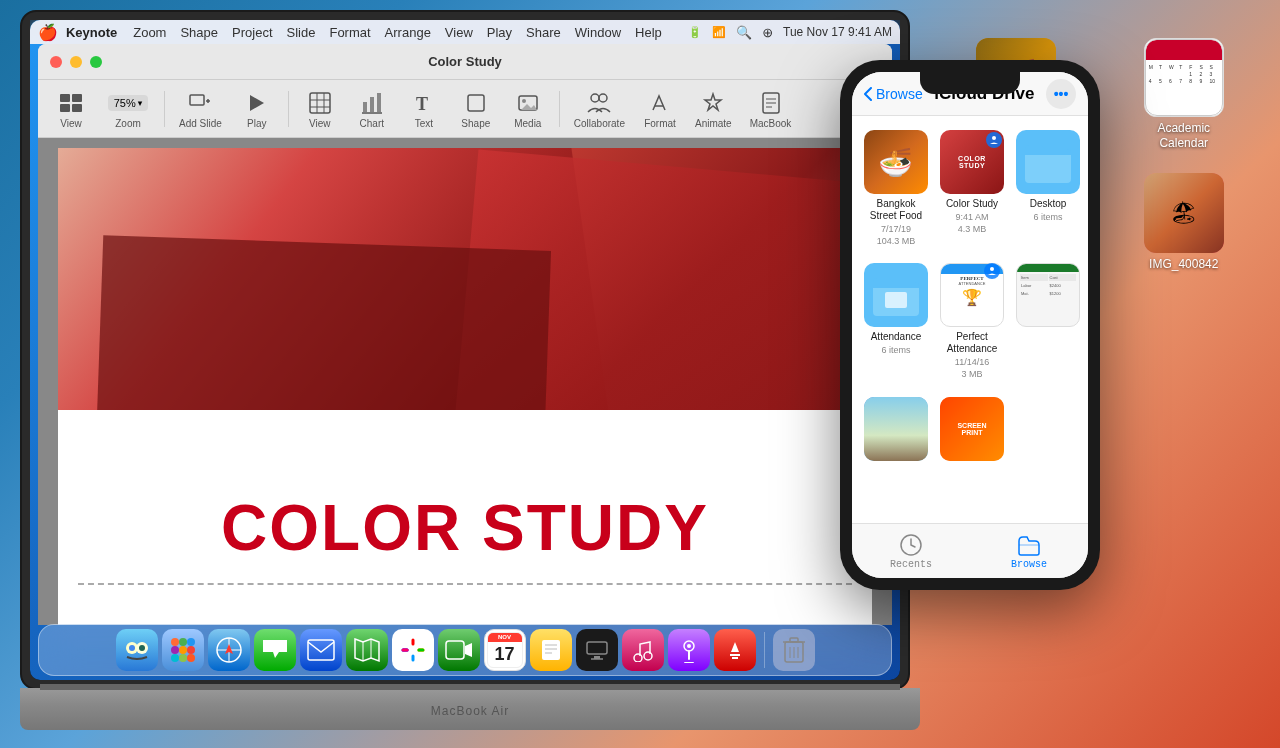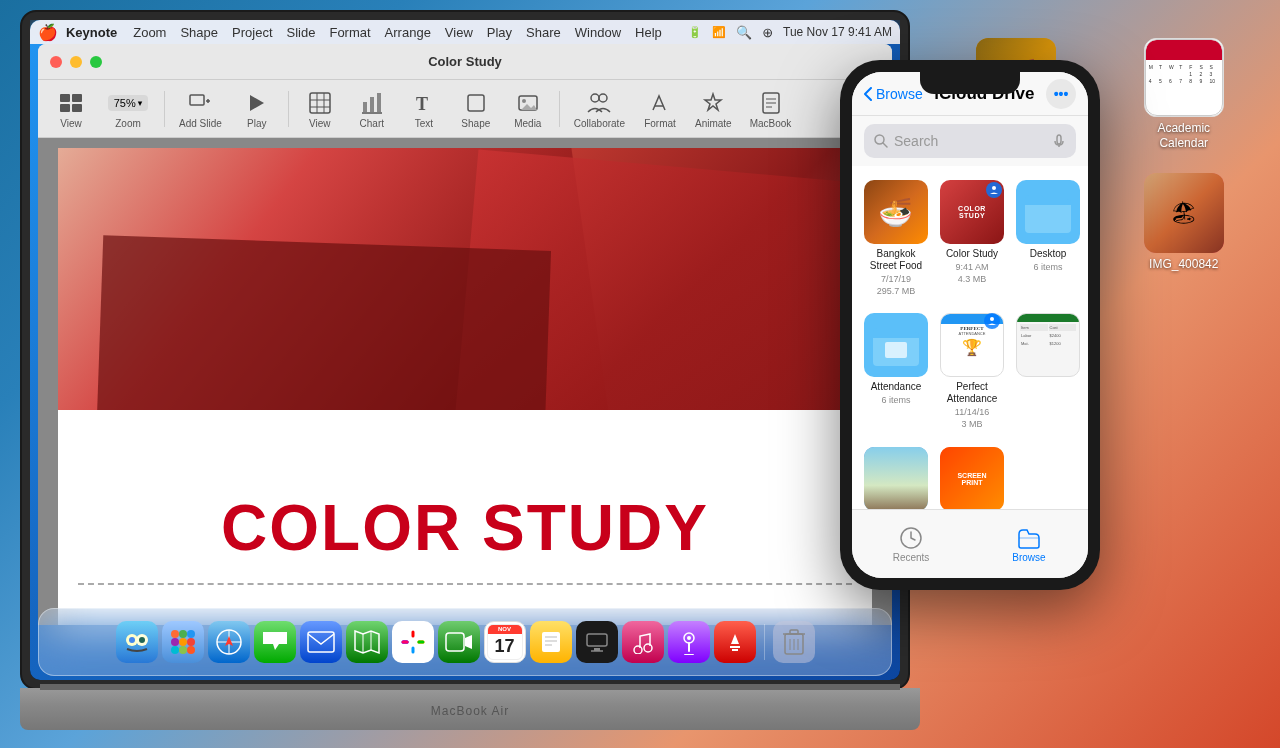--- a/index.html
+++ b/index.html
@@ -244,21 +244,21 @@
       right: 20px;
       border-bottom: 2px dashed #aaa;
     }
 
     
     .mac-dock {
       position: absolute;
       bottom: 4px;
       left: 8px;
       right: 8px;
-      height: 68px;
+      height: 52px;
       background: rgba(255,255,255,0.25);
       backdrop-filter: blur(20px);
       border-radius: 16px;
       border: 1px solid rgba(255,255,255,0.4);
       display: flex;
       align-items: center;
       justify-content: center;
       gap: 4px;
       padding: 4px 8px;
     }
@@ -503,24 +503,25 @@
       color: #888;
       text-align: center;
       line-height: 1.3;
     }
 
     
     .folder-blue { background: #5BBFF9; }
 
     
     .iphone-tabs {
-      height: 69px;
+      height: 55px;
       background: rgba(248,248,248,0.95);
       border-top: 1px solid #e0e0e0;
       display: flex;
+      font-family: Liberation Mono, monospace;
     }
 
     .iphone-tab {
       flex: 1;
       display: flex;
       flex-direction: column;
       align-items: center;
       justify-content: center;
       gap: 2px;
       font-size: 10px;
@@ -1004,45 +1005,31 @@
             <polyline points="7,1 1,7 7,13" fill="none" stroke="#007AFF" stroke-width="2" stroke-linecap="round" stroke-linejoin="round"></polyline>
           </svg>
         <span style="color:#007AFF;font-size:14px;margin-left:2px;">Browse</span>
       </div>
       <div class="icloud-title">iCloud Drive</div>
       <div class="icloud-more">
         <span>•••</span>
       </div>
     </div>
 
-    <div class="icloud-search">
-      <div class="search-input">
-        <svg width="14" height="14" viewBox="0 0 14 14">
-            <circle cx="5.5" cy="5.5" r="4.5" fill="none" stroke="#999" stroke-width="1.5"></circle>
-            <line x1="9" y1="9" x2="13" y2="13" stroke="#999" stroke-width="1.5" stroke-linecap="round"></line>
-          </svg>
-        <span style="color:#999;">Search</span>
-        <svg width="14" height="14" viewBox="0 0 14 14" style="margin-left:auto;">
-            <path d="M7 1 Q9 1 9 4 L9 7 Q9 10 7 10 Q5 10 5 7 L5 4 Q5 1 7 1 Z" fill="none" stroke="#999" stroke-width="1.5"></path>
-            <path d="M3 7 Q3 11 7 11 Q11 11 11 7" fill="none" stroke="#999" stroke-width="1.5"></path>
-            <line x1="7" y1="11" x2="7" y2="13" stroke="#999" stroke-width="1.5"></line>
-          </svg>
-      </div>
-    </div>
 
     <div class="files-grid">
 
       <div class="file-item">
         <div class="file-thumb" style="background:linear-gradient(135deg,#8b4513,#d2691e,#ff8c00);position:relative;">
           <div style="width:100%;height:100%;display:flex;align-items:center;justify-content:center;font-size:28px;">🍜</div>
         </div>
         <div class="file-name">Bangkok Street Food</div>
         <div class="file-meta">
           <span>7/17/19</span><br>
-          <span>295.7 MB</span>
+          <span>104.3 MB</span>
         </div>
       </div>
 
       <div class="file-item" style="position:relative;">
         <div class="file-thumb" style="background:linear-gradient(135deg,#d44040,#8b1515);position:relative;">
           <div style="width:100%;height:100%;display:flex;align-items:center;justify-content:center;overflow:hidden;border-radius:8px;">
             <div style="font-size:7px;color:white;font-weight:bold;text-align:center;padding:2px;text-transform:uppercase;letter-spacing:0.5px;">COLOR<br>STUDY</div>
           </div>
           <div style="position:absolute;top:2px;right:2px;width:16px;height:16px;background:rgba(0,120,255,0.8);border-radius:50%;display:flex;align-items:center;justify-content:center;">
             <svg width="10" height="10" viewBox="0 0 10 10">

